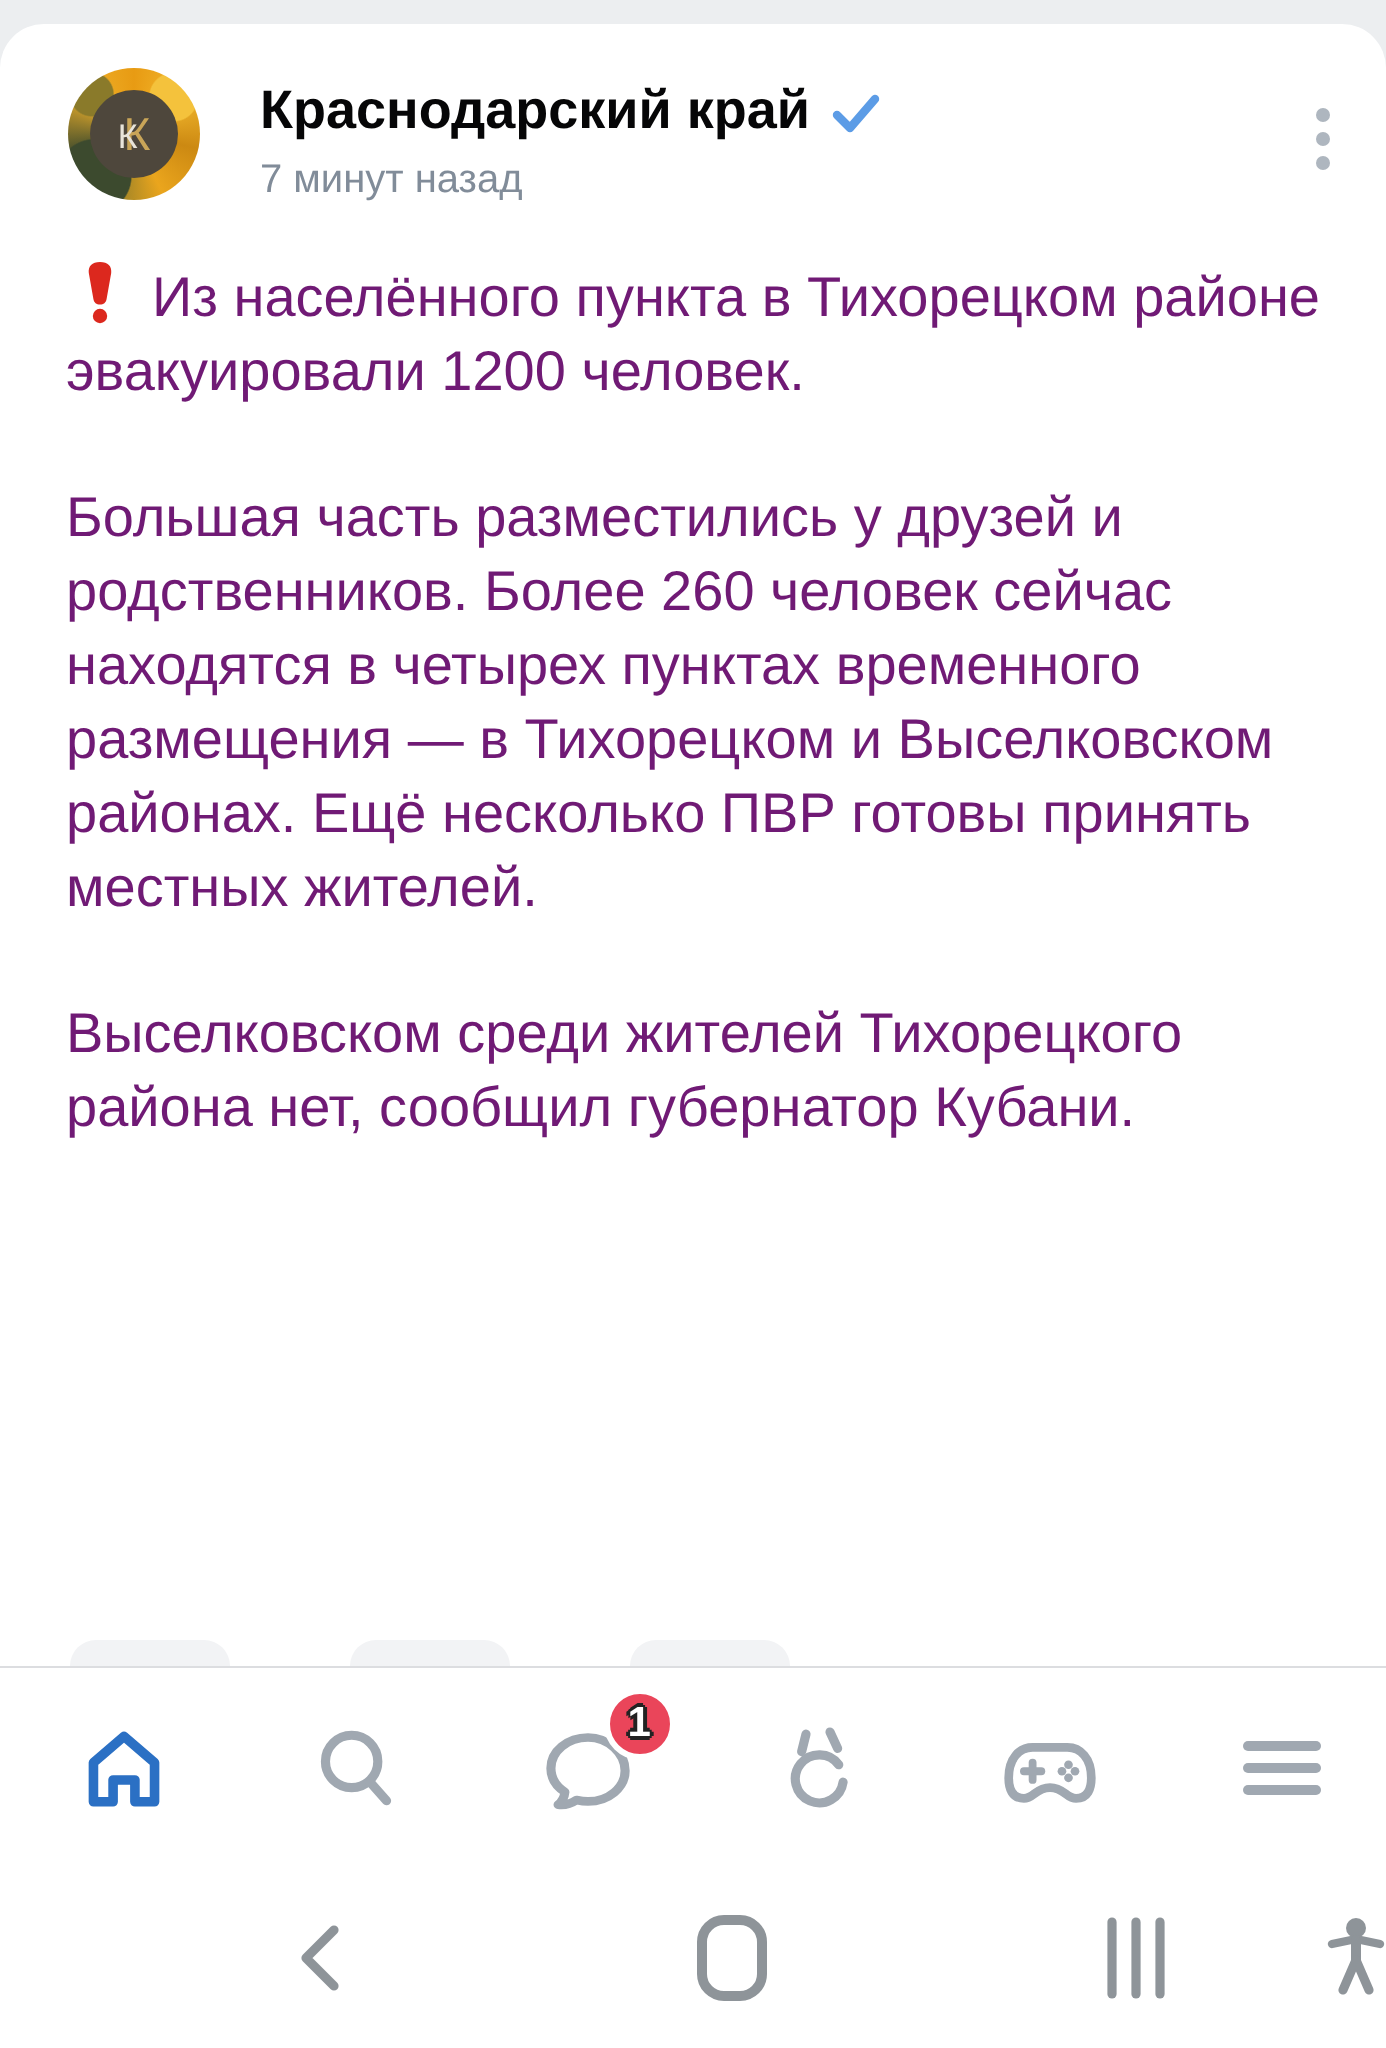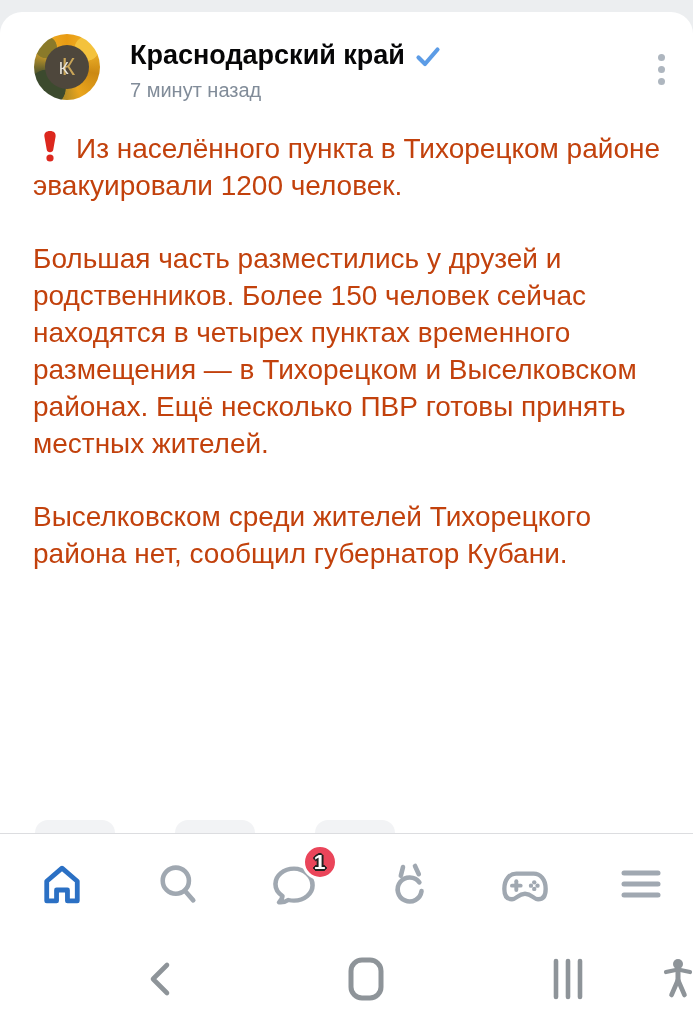--- a/index.html
+++ b/index.html
@@ -49,21 +49,21 @@
   .check-icon{flex:0 0 auto;margin-top:3px;}
   .post-time{font-size:20px;color:#818c99;margin-top:8px;}
   .menu-dots{
     margin-left:auto;margin-top:16px;
     display:flex;flex-direction:column;gap:5px;
     padding:4px;cursor:pointer;
   }
   .menu-dots i{width:7px;height:7px;border-radius:50%;background:#aeb6bf;display:block;}
 
   
-  .post-text{padding:0 33px;color:#c2410c;}
+  .post-text{padding:0 33px;color:#701a75;}
   .post-text p{
     margin:0 0 36px 0;
     font-size:28px;line-height:37px;
     letter-spacing:0;
   }
   .post-text p:first-child{margin-top:28px;}
   .excl-icon{
     display:inline-block;vertical-align:-4px;
     margin:0 16px 0 7px;
   }
@@ -137,21 +137,21 @@
       </div>
     </div>
 
     <div class="post-text">
       <p>
         <svg class="excl-icon" width="20" height="32" viewBox="0 0 20 32">
           <path d="M10 1 C14 1 16 3.2 15.6 6.5 L13.3 19.5 C13 21.3 11.8 22.3 10 22.3 C8.2 22.3 7 21.3 6.7 19.5 L4.4 6.5 C4 3.2 6 1 10 1 Z" fill="#dc281e"></path>
           <circle cx="10" cy="28" r="3.6" fill="#dc281e"></circle>
         </svg><span>Из населённого пункта в Тихорецком районе эвакуировали 1200 человек.</span>
       </p>
-      <p>Большая часть разместились у друзей и родственников. Более 150 человек сейчас находятся в четырех пунктах временного размещения — в Тихорецком и Выселковском районах. Ещё несколько ПВР готовы принять местных жителей.</p>
+      <p>Большая часть разместились у друзей и родственников. Более 260 человек сейчас находятся в четырех пунктах временного размещения — в Тихорецком и Выселковском районах. Ещё несколько ПВР готовы принять местных жителей.</p>
       <p>Выселковском среди жителей Тихорецкого района нет, сообщил губернатор Кубани.</p>
     </div>
 
     <div class="action-pills">
       <div class="pill"></div>
       <div class="pill"></div>
       <div class="pill"></div>
     </div>
   </div>
 

